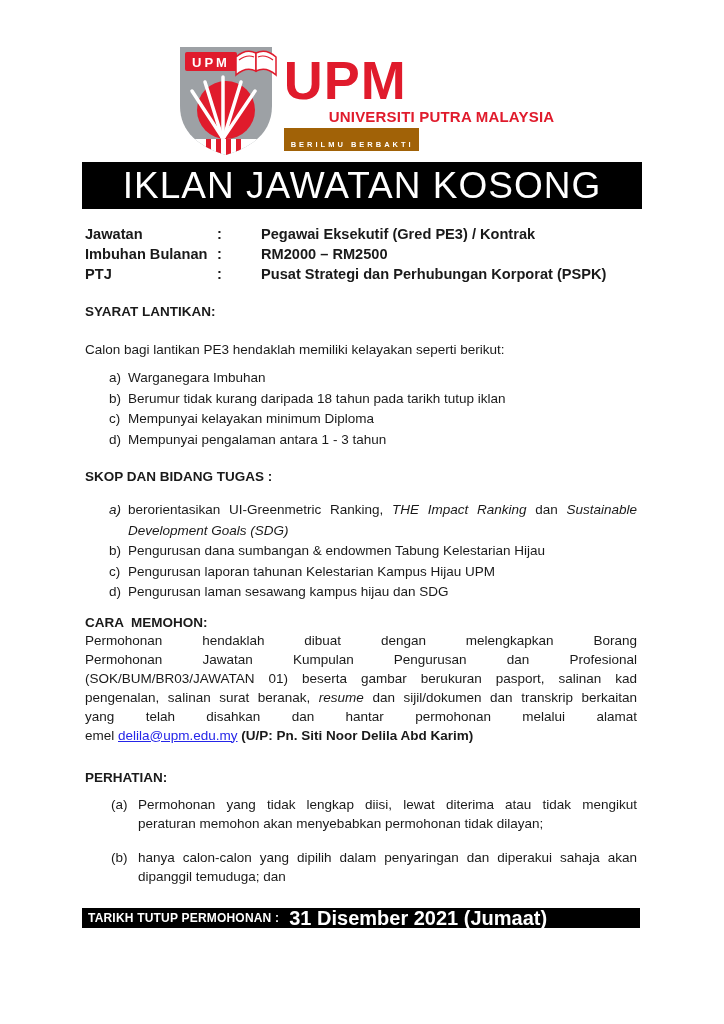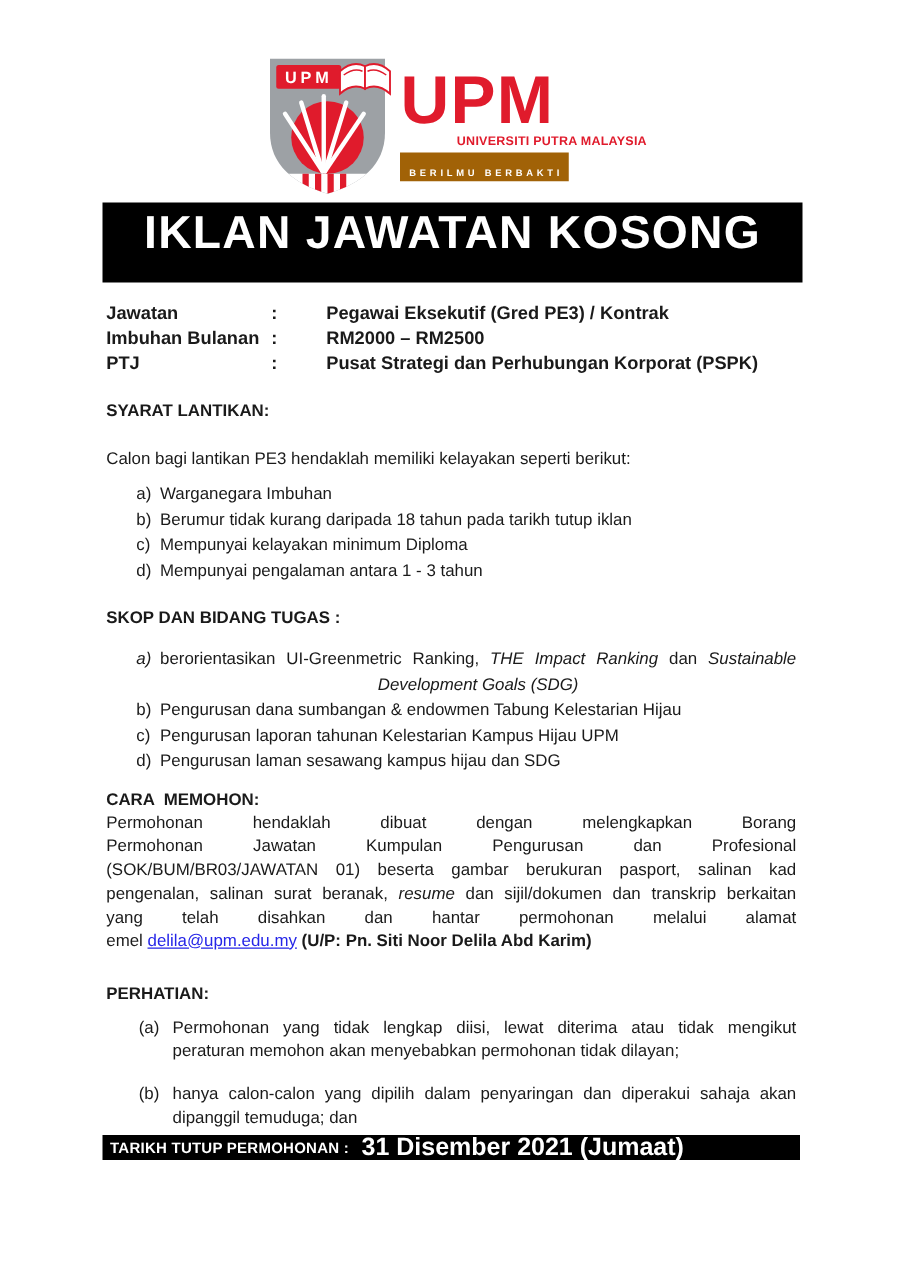--- a/index.html
+++ b/index.html
@@ -24,45 +24,45 @@
   .logo-right { margin-top: 13px; display: flex; flex-direction: column; align-items: flex-start; }
   .wordmark {
     font-size: 54px;
     line-height: 46px;
     font-weight: 700;
     color: #E01B2C;
     letter-spacing: 1px;
   }
   .uni-name {
     margin-top: 5px;
-    font-size: 10px;
+    font-size: 15px;
     font-weight: 700;
     color: #E01B2C;
     letter-spacing: 0.2px;
     white-space: nowrap;
     margin-left: 45px;
   }
   .motto-bar {
     margin-top: 3px;
     background: #a16207;
     color: #ffffff;
     font-size: 7.5px;
     font-weight: 700;
     letter-spacing: 3px;
     padding: 12px 5px 2px 7px;
     white-space: nowrap;
   }
   
   .banner {
     margin: 6px 82px 0 82px;
-    height: 64px;
+    height: 47px;
     background: #000000;
     color: #ffffff;
     font-size: 37px;
-    font-weight: 700;
+    font-weight: 400;
     letter-spacing: 1px;
     line-height: 47px;
     text-align: center;
     white-space: nowrap;
   }
   
   .content { margin: 0 85px; width: 552px; font-size: 13.5px; line-height: 17px; }
   .details { margin-top: 15px; font-weight: 700; font-size: 14.6px; }
   .drow { display: flex; line-height: 20px; }
   .dlabel { width: 132px; flex: none; }
@@ -77,21 +77,21 @@
   .li { display: flex; line-height: 20.5px; }
   .li .marker { width: 19px; flex: none; margin-left: 24px; }
   .li .txt { flex: 1; }
   .marker-italic { font-style: italic; }
 
   .h-skop { margin-top: 18px; }
   .skop-list { margin-top: 15px; }
   .skop-a-lines { flex: 1; }
   .jline { text-align: justify; text-align-last: justify; }
   .lline { text-align: left; }
-  .it { font-style: italic; text-align: center; }
+  .it { font-style: italic; }
 
   .h-cara { margin-top: 11px; }
   .cara-par { line-height: 19px; }
   .cara-par .jline, .cara-par .lline { line-height: 19px; }
   .email-link { color: #2525E8; font-weight: 400; text-decoration: underline; }
   .bold { font-weight: 700; margin-top: 41px; }
 
   .h-perhatian { margin-top: 24px; }
   .perh-item { display: flex; line-height: 19.5px; }
   .perh-item .marker { width: 27px; flex: none; margin-left: 26px; }

